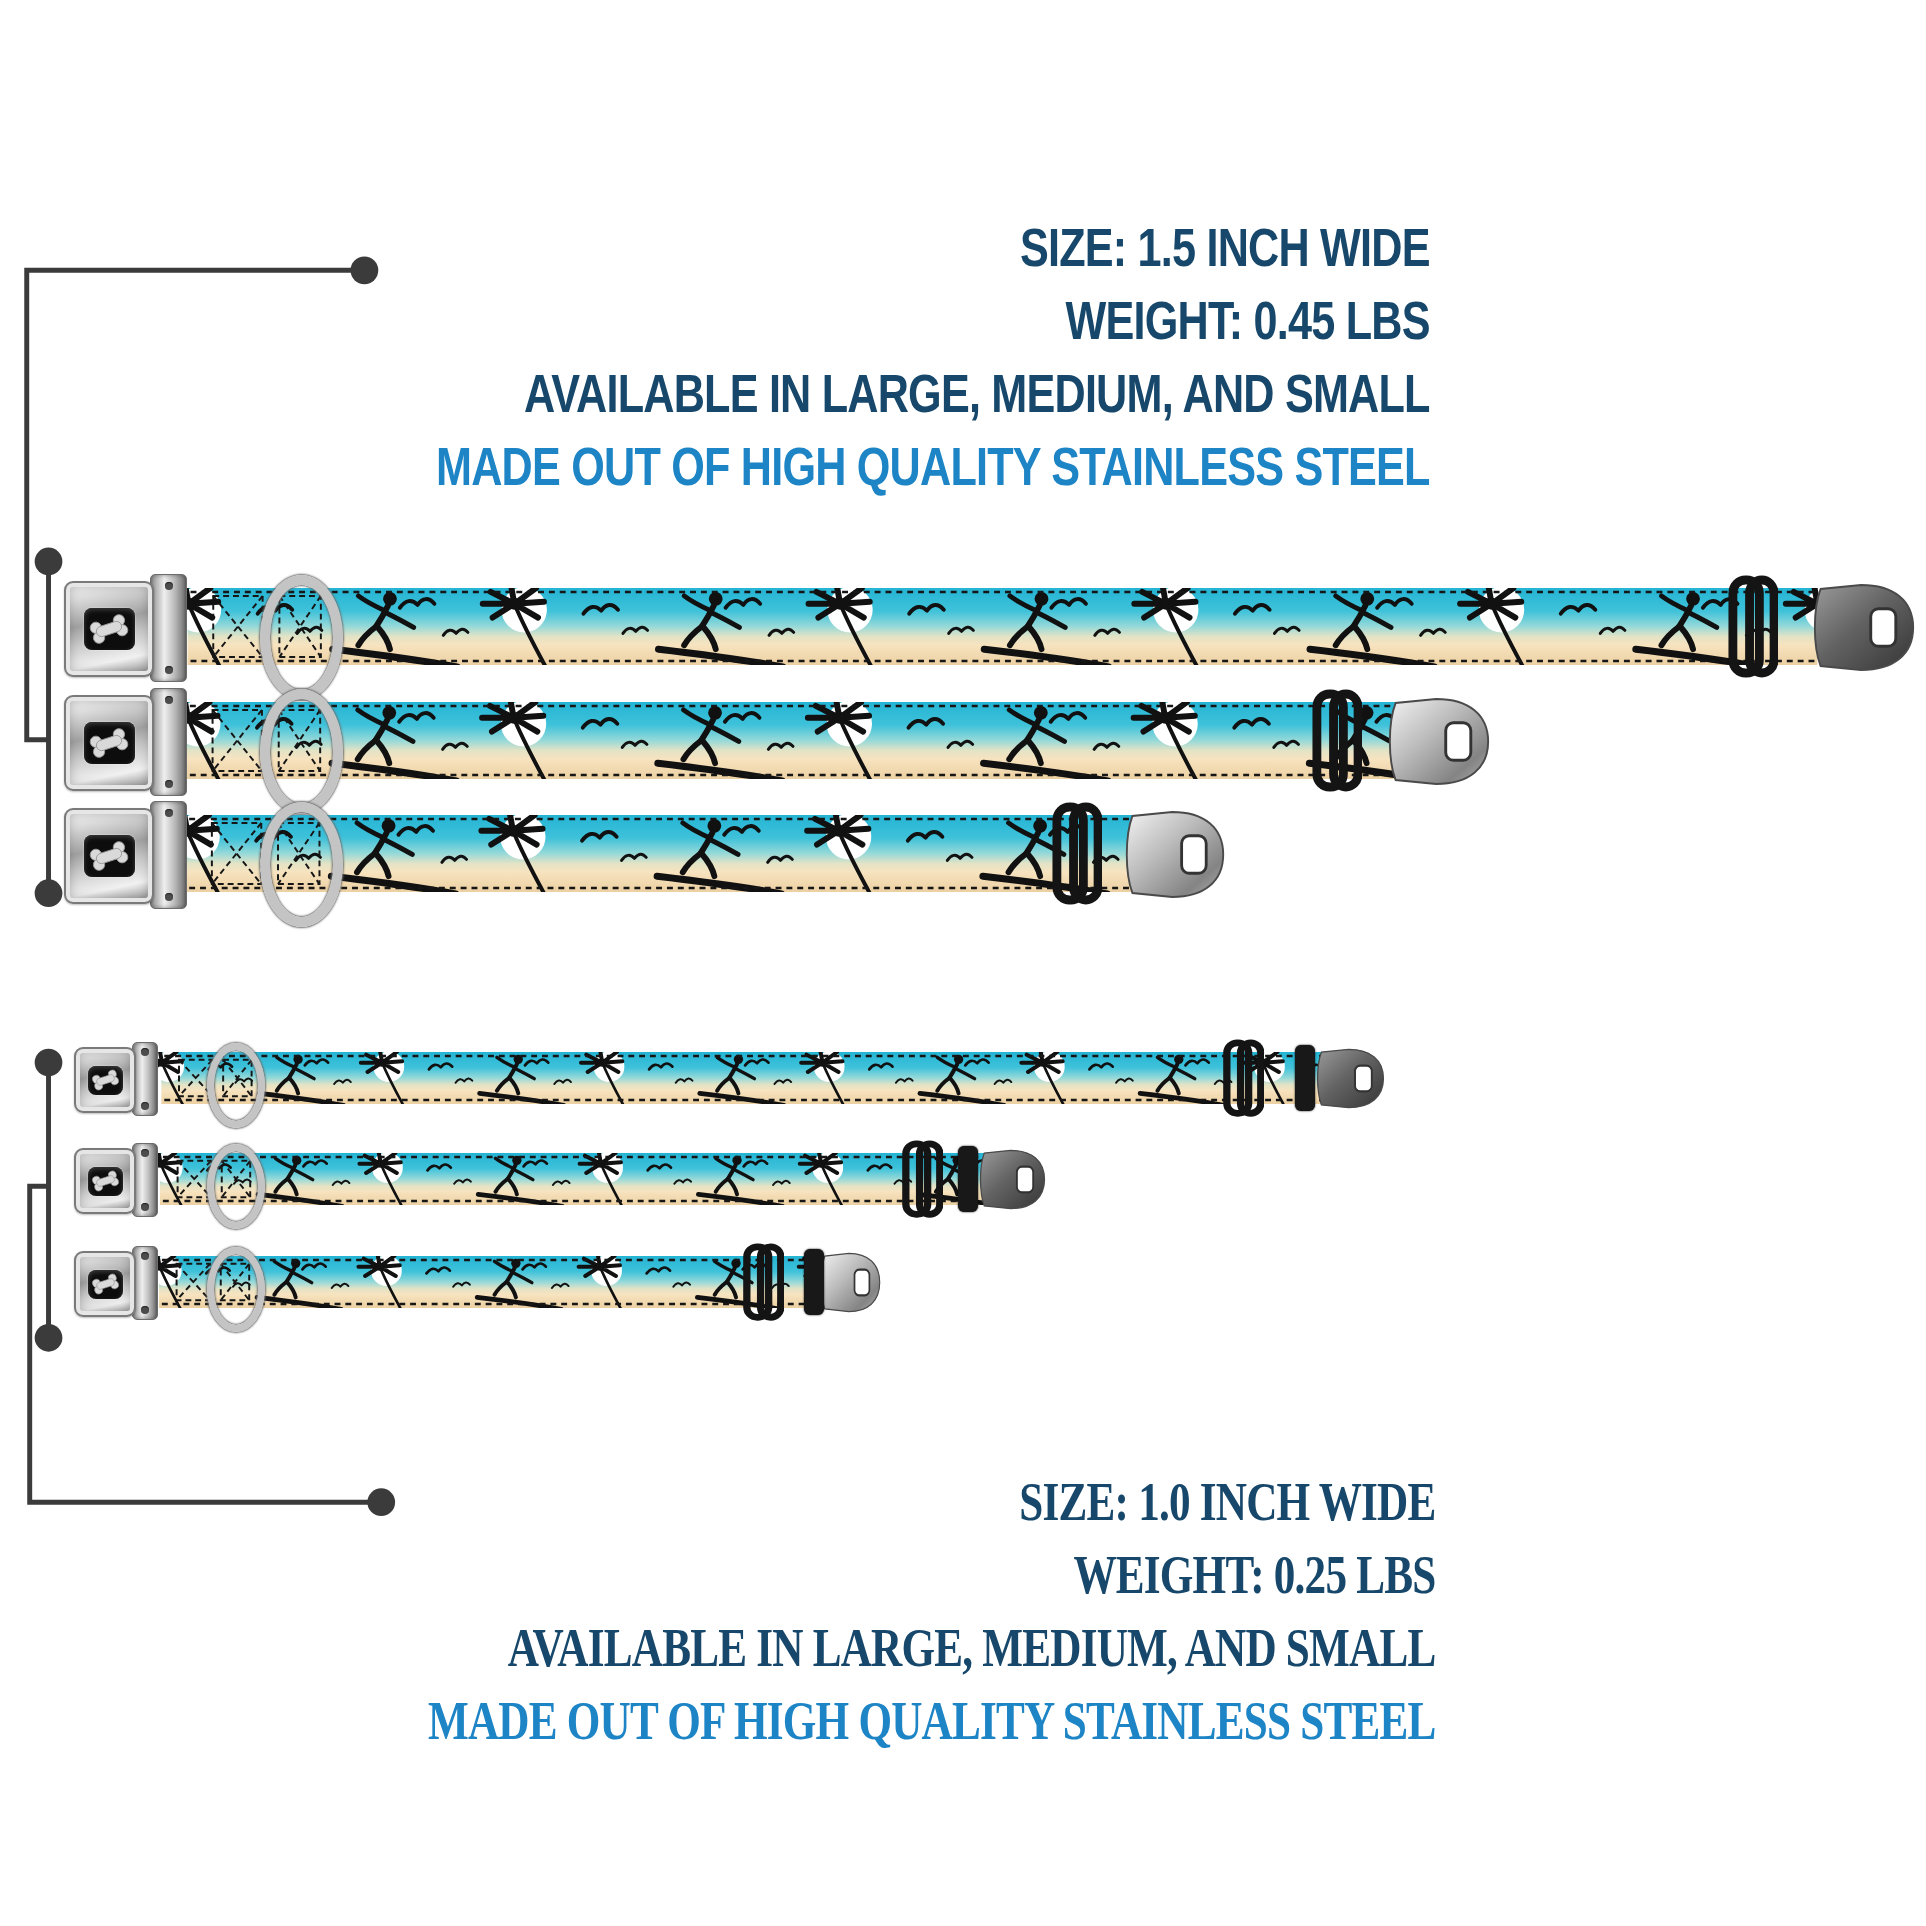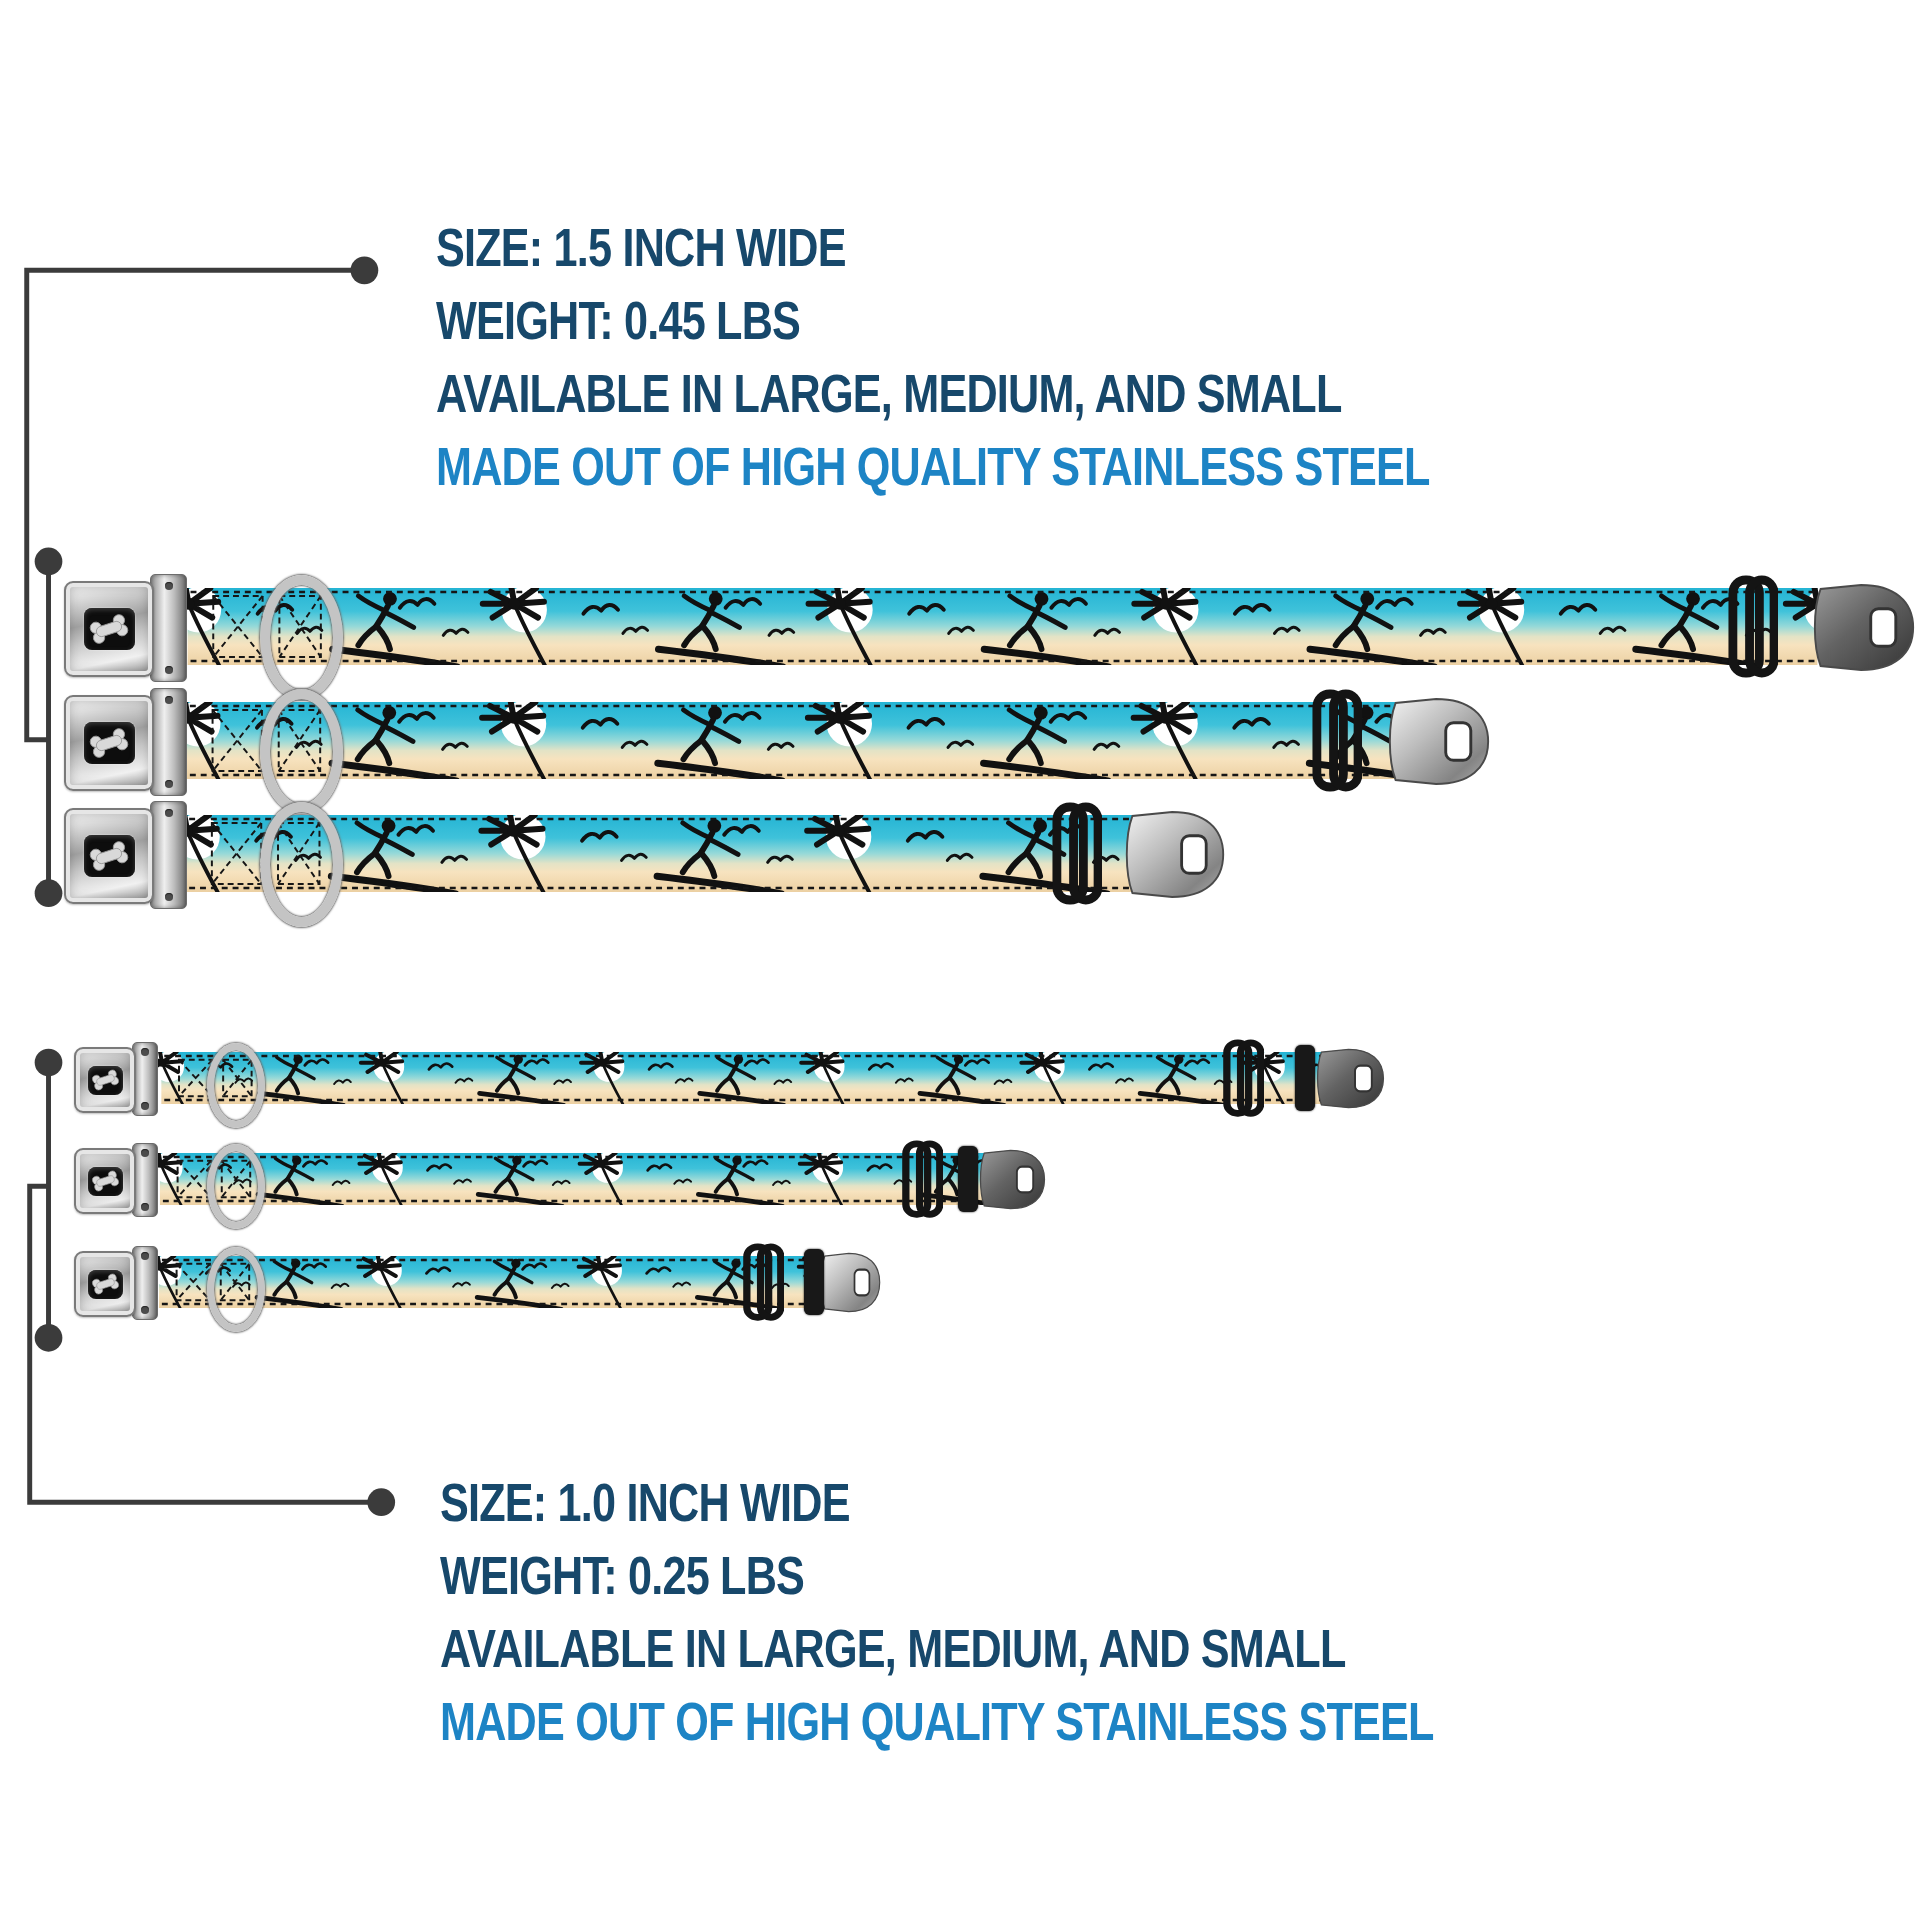--- a/index.html
+++ b/index.html
@@ -1,24 +1,24 @@
 <!DOCTYPE html>
 <html><head>
 <meta charset="utf-8">
 <style>
   html,body{margin:0;padding:0;background:#ffffff;}
   .canvas{position:relative;width:1927px;height:1927px;background:#fff;overflow:hidden;
-          font-family:"Liberation Sans",sans-serif;}
+          font-family:"Liberation Sans",sans-serif;text-align:right;}
   
   .spec-block{position:absolute;display:flex;flex-direction:column;}
   .spec-line{font-weight:bold;font-size:54px;line-height:73px;white-space:nowrap;
              color:#17486b;letter-spacing:-1px;transform:scaleX(0.80);transform-origin:left center;}
   .spec-line:nth-child(4){color:#1d84c5;}
   #top-specs{left:436px;top:211px;}
-  #bottom-specs{left:440px;top:1466px;}
+  #bottom-specs{left:428px;top:1466px;font-family:Liberation Serif, serif;}
   
   .bracket-svg{position:absolute;left:0;top:0;}
   
   .collar{position:absolute;}
   .buckle{position:absolute;left:0;top:0;border-radius:9px;border:2px solid #7a7a7a;
           background:linear-gradient(168deg,#fbfbfb 0%,#dedede 16%,#a2a2a2 42%,#c8c8c8 58%,#f1f1f1 80%,#8f8f8f 100%);
           box-shadow:inset 0 0 0 4px #e6e6e6, inset 0 0 14px rgba(0,0,0,.40), 0 1px 2px rgba(0,0,0,.25);
           display:flex;align-items:center;justify-content:center;}
   .badge{background:#0d0d0d;border-radius:8px;box-shadow:inset 0 2px 5px #3c3c3c, 0 0 2px rgba(255,255,255,.7);
          display:flex;align-items:center;justify-content:center;}

